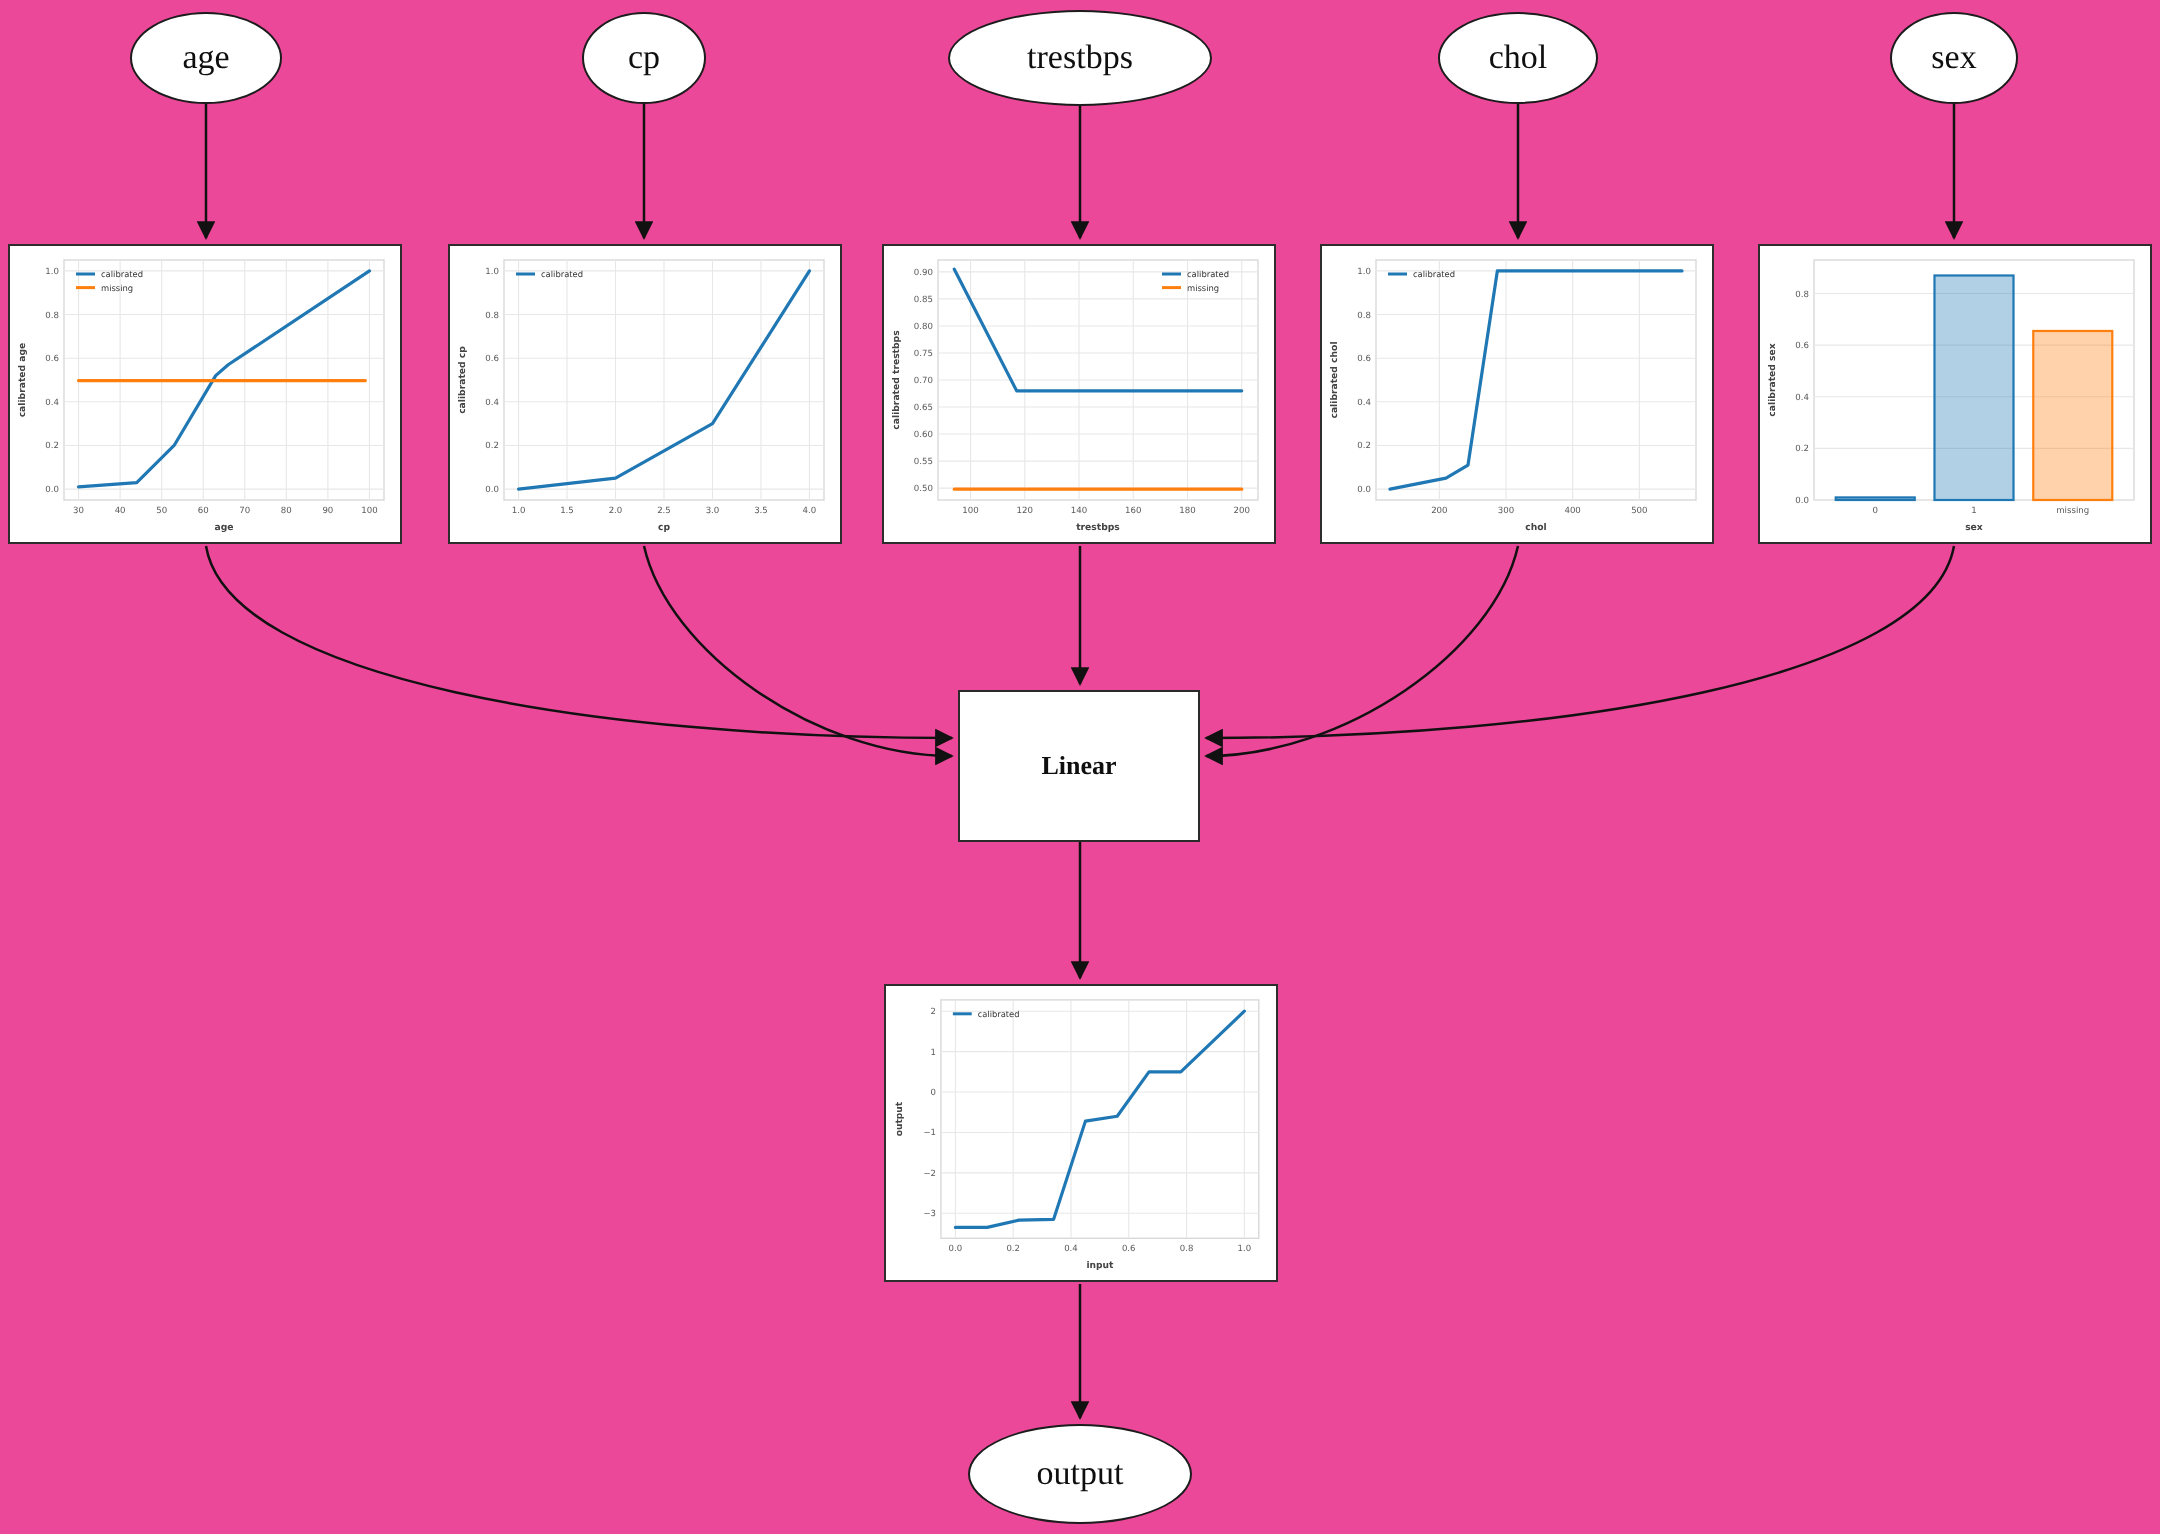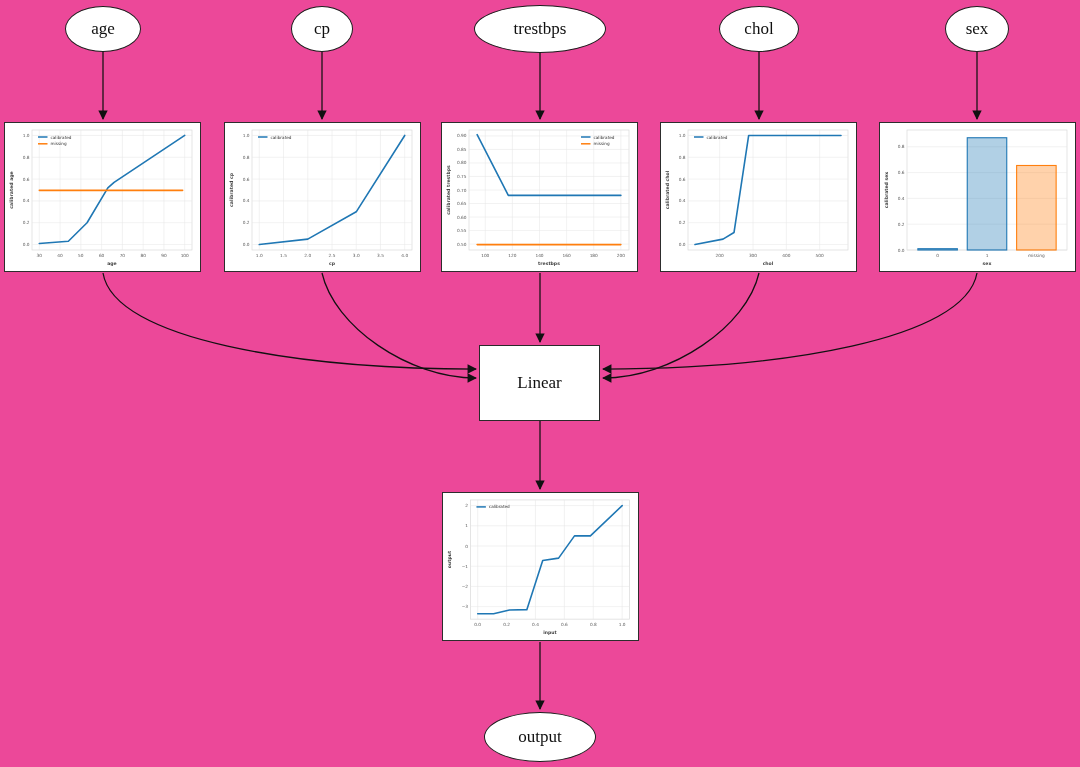--- a/index.html
+++ b/index.html
@@ -3,21 +3,21 @@
 <meta charset="utf-8">
 <style>
   html,body{margin:0;padding:0;background:#ffffff;}
   .canvas{position:relative;width:1080px;height:767px;background:#ec4899;overflow:hidden;
           font-family:"Liberation Serif", serif;}
   #edges{position:absolute;left:0;top:0;width:1080px;height:767px;pointer-events:none;}
   .node-ellipse{position:absolute;box-sizing:border-box;border:1px solid #1c1c1c;border-radius:50%;
           background:#fff;display:flex;align-items:center;justify-content:center;
           font-size:17px;color:#0f0f0f;}
   .rect-node{position:absolute;box-sizing:border-box;border:1px solid #2a2a2a;background:#fff;
-          display:flex;align-items:center;justify-content:center;font-size:17px;color:#0f0f0f;}
+          display:flex;align-items:center;justify-content:center;font-size:13px;color:#0f0f0f;font-weight:bold;}
   .panel{position:absolute;box-sizing:border-box;width:197px;height:150px;border:1px solid #2d2d2d;
           background:#fff;}
   .panel.output-panel{height:149px;}
   .panel svg{display:block;width:100%;height:100%;}
 </style>
 </head>
 <body>
 
 <div class="canvas">
 

